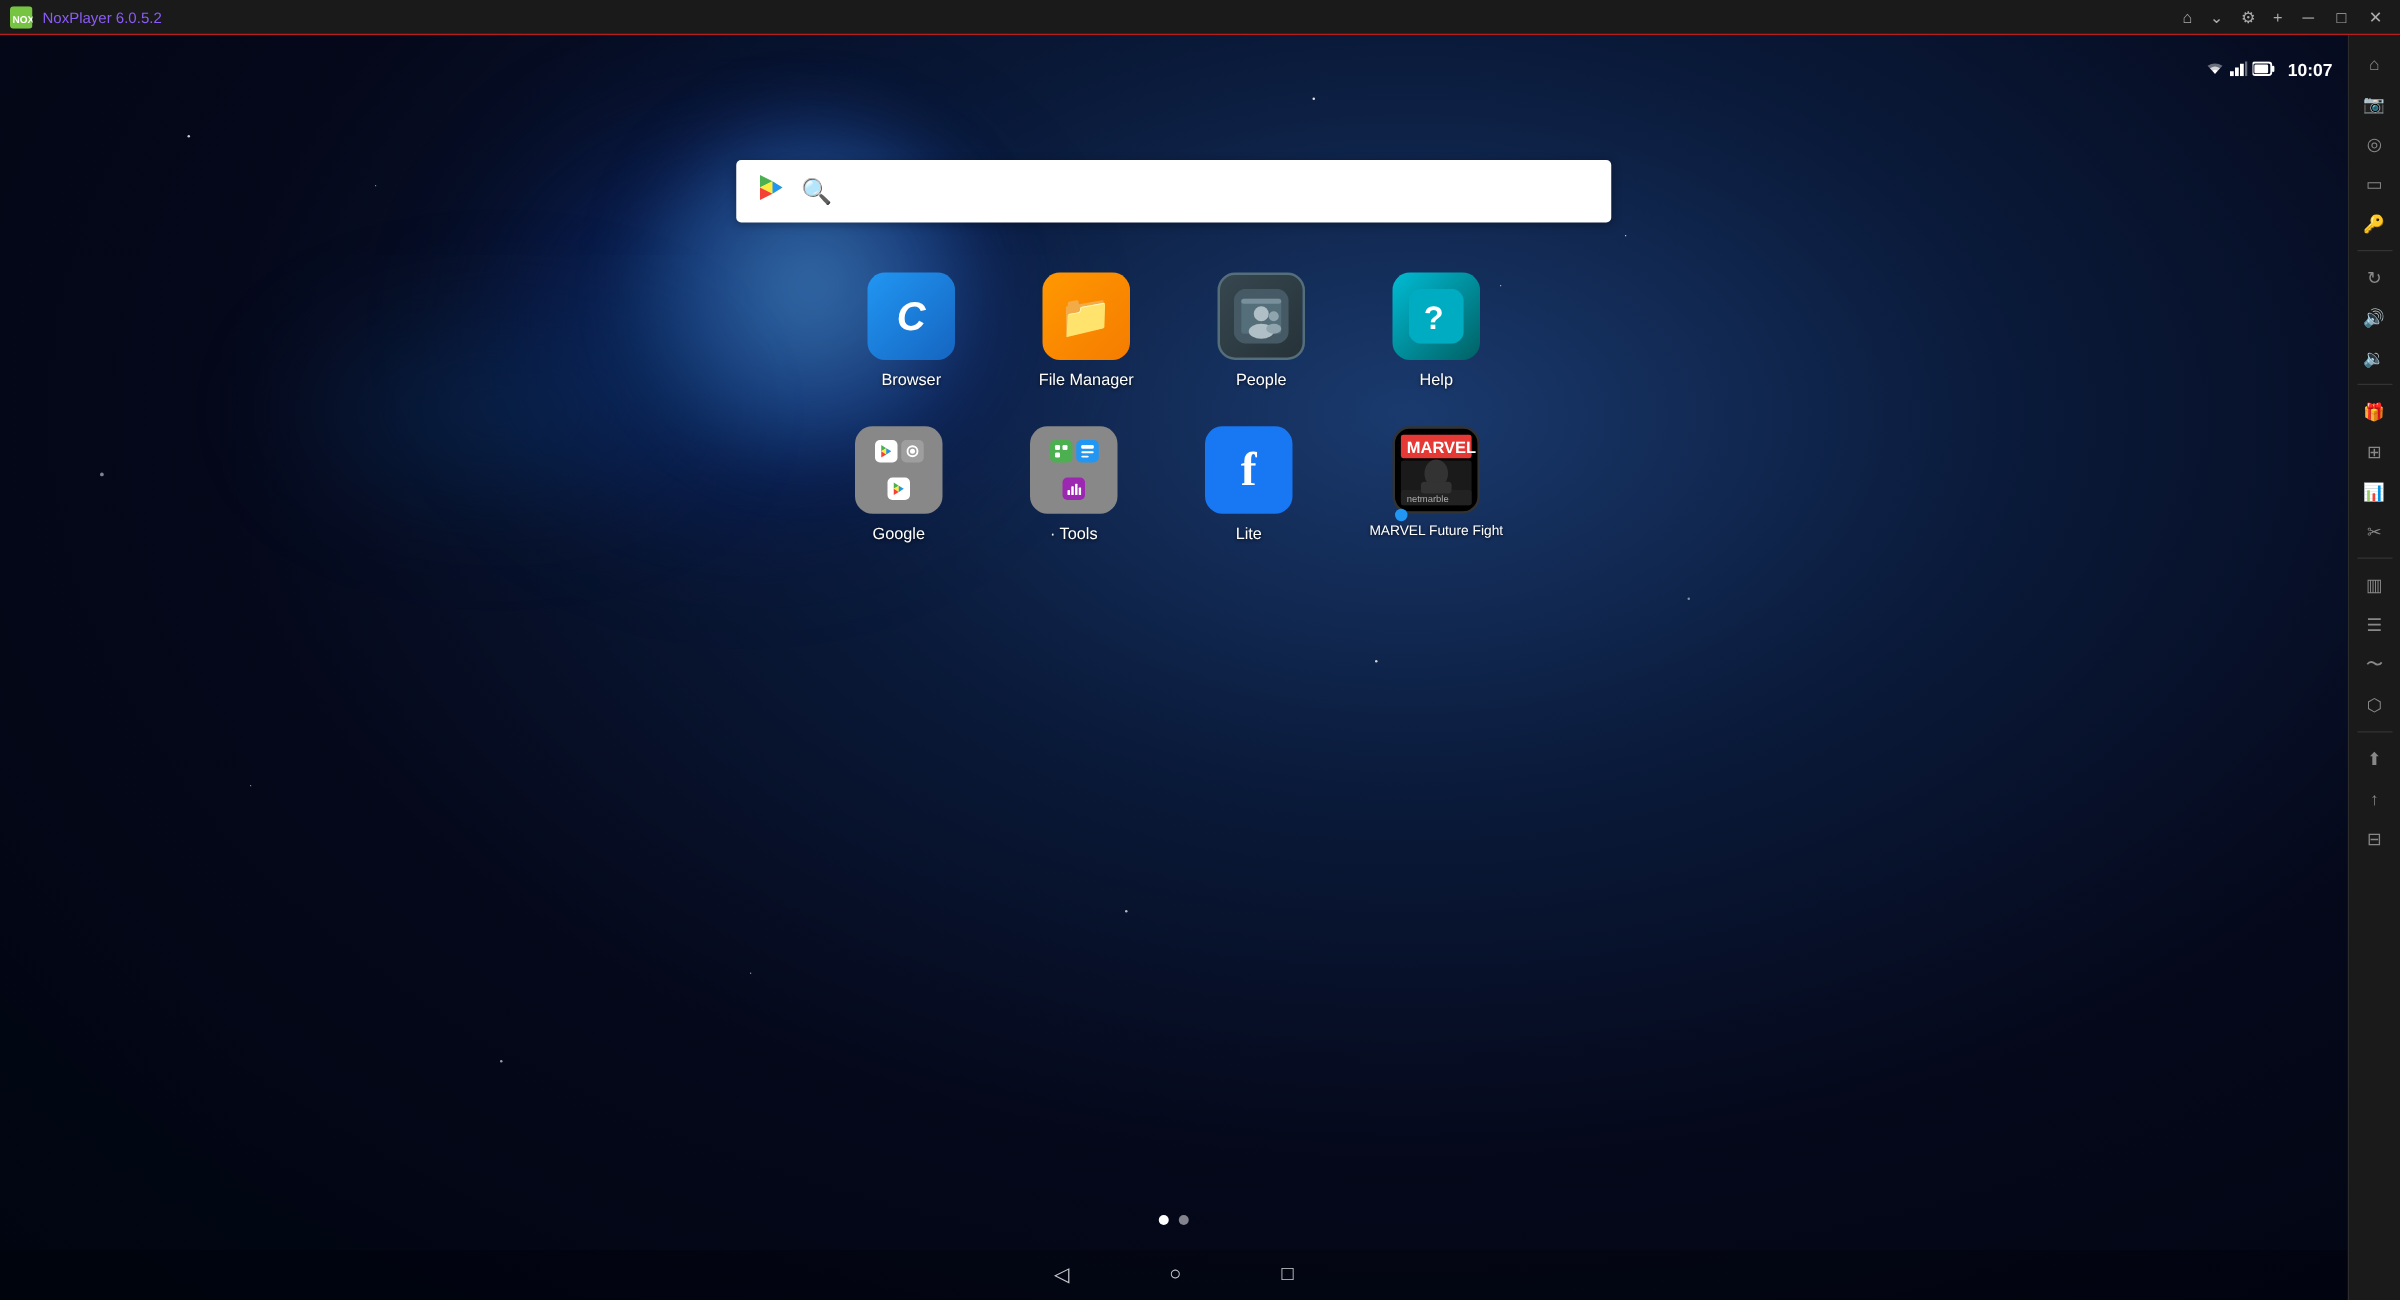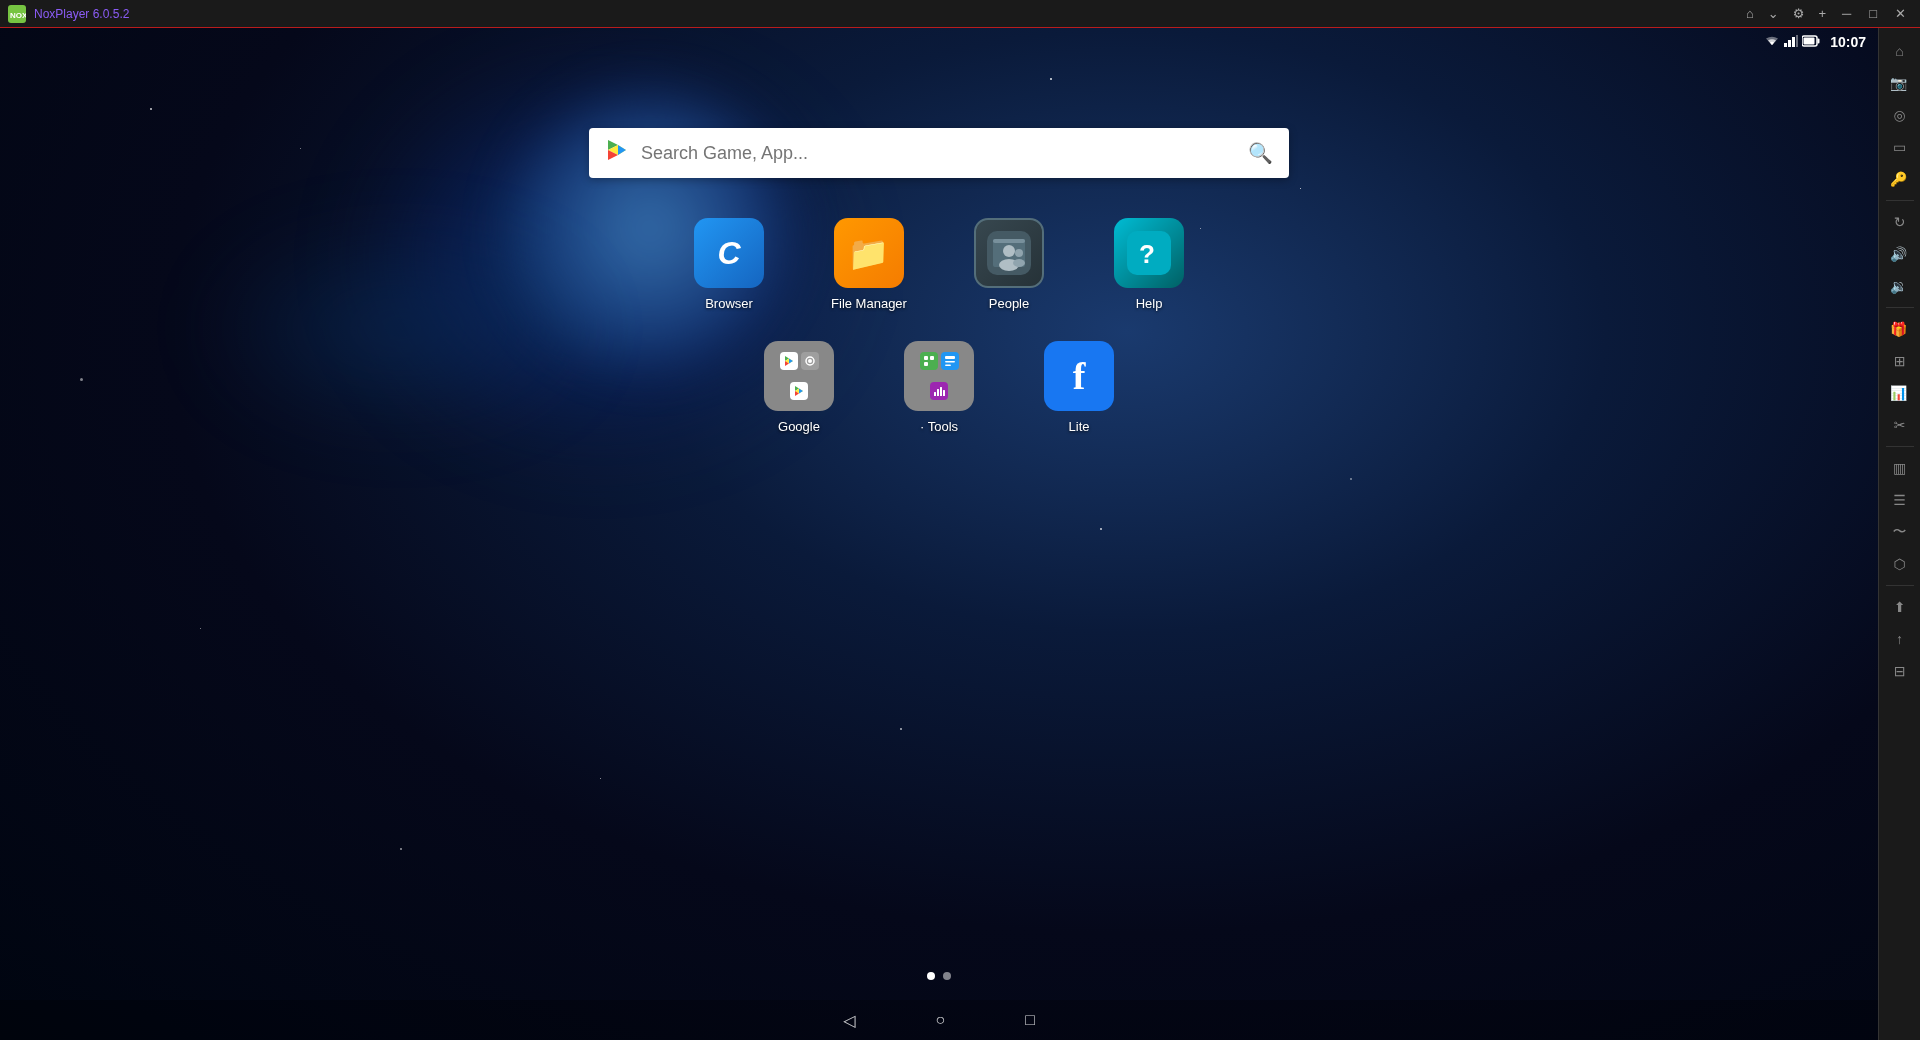--- a/index.html
+++ b/index.html
@@ -98,21 +98,21 @@
     
     .star {
       position: absolute;
       background: #fff;
       border-radius: 50%;
     }
 
     
     #status-bar {
       position: absolute;
-      top: 0; left: 0; right: 0;
+      top: 14px; left: 0; right: 0;
       height: 28px;
       display: flex;
       align-items: center;
       justify-content: flex-end;
       padding: 0 12px;
       z-index: 10;
       margin-left: 34px;
     }
     #status-icons {
       display: flex;
@@ -429,21 +429,20 @@
 
         <span id="search-play-icon">
           <svg width="24" height="24" viewBox="0 0 24 24">
             <path d="M3,2 L21,12 L3,22 Z" fill="none"></path>
             <path d="M3,2 L13,7 L3,12 Z" fill="#4CAF50"></path>
             <path d="M3,12 L13,7 L21,12 L13,17 Z" fill="#FFEB3B"></path>
             <path d="M3,12 L13,17 L3,22 Z" fill="#F44336"></path>
             <path d="M13,7 L21,12 L13,17 Z" fill="#2196F3"></path>
           </svg>
         </span>
-        <input type="text" id="search-input" style="flex: 1 1 0%; border: none; outline: none; font-size: 18px; color: rgb(153, 153, 153); background: transparent;" placeholder="Search Game, App...">
         <span id="search-magnifier" style="color:#999;font-size:20px;">🔍</span>
       </div>
 
       <div id="app-grid">
 
         <div id="app-row1">
 
           <div class="app-icon-wrapper">
             <div class="app-icon browser-icon">
               <span class="browser-icon-inner">C</span>
@@ -555,20 +554,43 @@
             <span class="app-label">· Tools</span>
           </div>
 
           <div class="app-icon-wrapper">
             <div class="app-icon lite-icon">
               <span class="lite-icon-inner">f</span>
             </div>
             <span class="app-label">Lite</span>
           </div>
 
+          <div class="app-icon-wrapper" style="width:110px;">
+            <div style="position:relative;">
+              <div class="app-icon marvel-icon" style="background:#111;border-radius:14px;overflow:hidden;">
+                <svg width="70" height="70" viewBox="0 0 70 70">
+                  <rect width="70" height="70" fill="#000"></rect>
+
+                  <rect x="5" y="5" width="60" height="20" rx="2" fill="#E53935"></rect>
+                  <text x="10" y="21" font-size="14" fill="white" font-weight="bold" font-family="Arial">MARVEL</text>
+
+                  <rect x="5" y="27" width="60" height="38" rx="2" fill="#1a1a1a"></rect>
+
+                  <rect x="5" y="52" width="60" height="13" rx="2" fill="#222"></rect>
+                  <text x="10" y="62" font-size="8" fill="#aaa" font-family="Arial">netmarble</text>
+
+                  <ellipse cx="35" cy="38" rx="10" ry="12" fill="#333"></ellipse>
+                  <rect x="22" y="45" width="26" height="10" rx="3" fill="#333"></rect>
+                </svg>
+              </div>
+
+              <div class="marvel-badge-dot" style="position:absolute;bottom:2px;left:2px;width:10px;height:10px;background:#2196F3;border-radius:50;border-radius:50%;"></div>
+            </div>
+            <span class="app-label" style="font-size:11px;">MARVEL Future Fight</span>
+          </div>
 
         </div>
       </div>
 
       <div id="page-indicator">
         <div class="page-dot active"></div>
         <div class="page-dot"></div>
       </div>
 
       <div id="android-nav">

